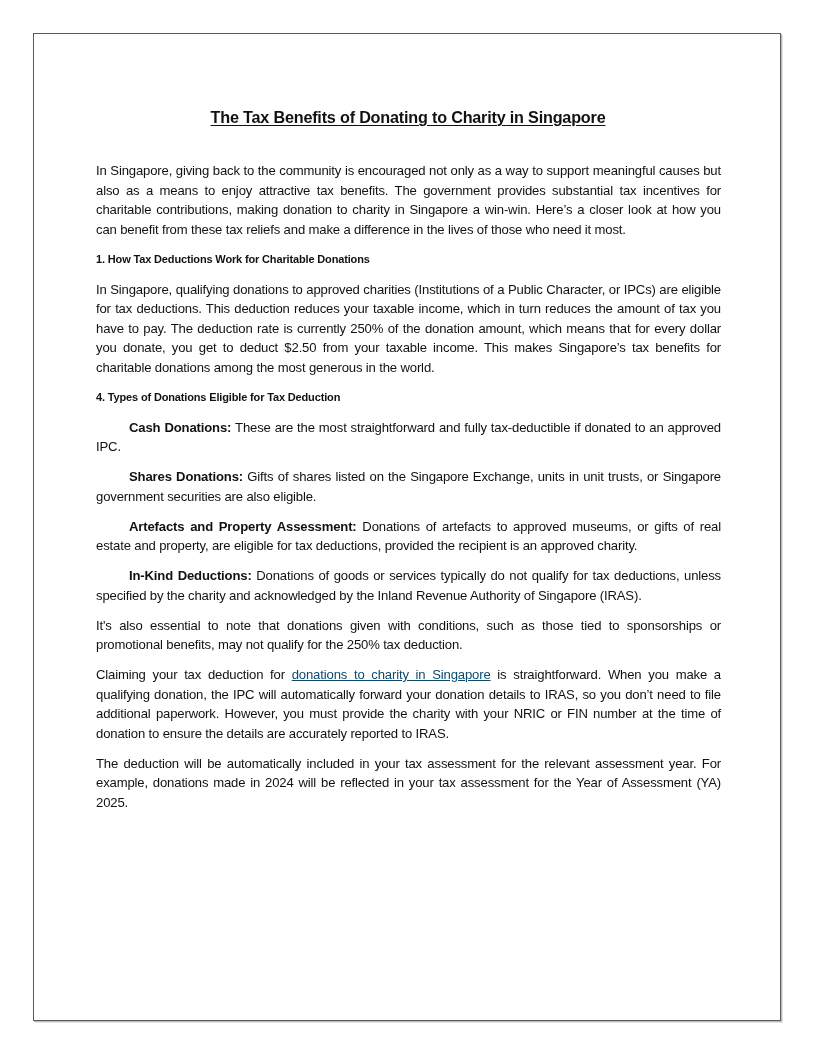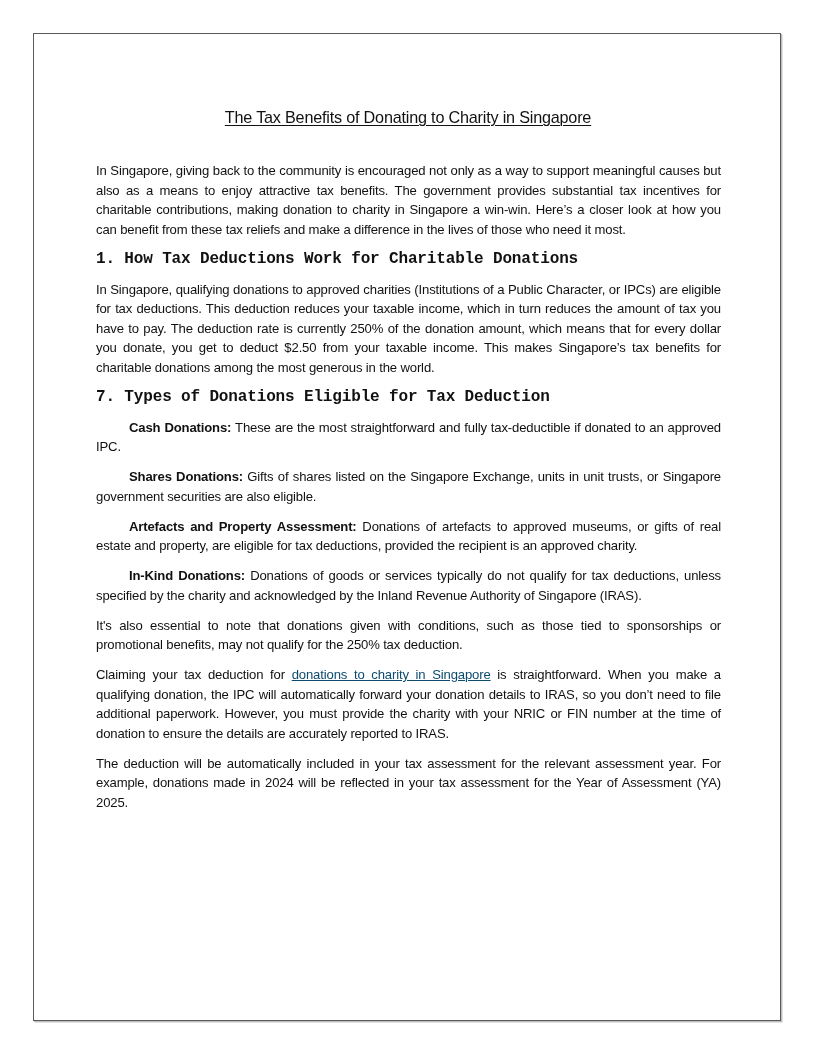--- a/index.html
+++ b/index.html
@@ -25,21 +25,21 @@
     box-shadow: 1px 1px 0 #bdbdbd, 2px 2px 0 #e2e2e2;
     box-sizing: border-box;
   }
   .doc-title {
     position: absolute;
     left: 0;
     width: 816px;
     top: 96px;
     text-align: center;
     font-size: 16.2px;
-    font-weight: normal;
+    font-weight: bold;
     text-decoration: underline;
     text-underline-offset: 2px;
     text-decoration-thickness: 1.2px;
     letter-spacing: -0.2px;
     line-height: 20px;
   }
   .content {
     position: absolute;
     left: 96px;
     top: 161px;
@@ -47,24 +47,23 @@
     font-size: 13.1px;
     line-height: 19.5px;
     letter-spacing: -0.15px;
   }
   .content p {
     margin: 0 0 10.5px 0;
     text-align: justify;
   }
   .content h2 {
     margin: 0 0 10.5px 0;
-    font-size: 16px;
+    font-size: 11px;
     font-weight: bold;
     line-height: 19.5px;
-    font-family: Liberation Mono, monospace;
   }
   .content b {
     font-weight: bold;
     margin-left: 33px;
   }
   .content a {
     color: #0c4a6e;
     text-decoration: underline;
   }
   .gap-large {
@@ -78,29 +77,29 @@
 
 <h1 class="doc-title">The Tax Benefits of Donating to Charity in Singapore</h1>
 
 <div class="content">
 
   <p>In Singapore, giving back to the community is encouraged not only as a way to support meaningful causes but also as a means to enjoy attractive tax benefits. The government provides substantial tax incentives for charitable contributions, making donation to charity in Singapore a win-win. Here’s a closer look at how you can benefit from these tax reliefs and make a difference in the lives of those who need it most.</p>
 
   <h2>1. How Tax Deductions Work for Charitable Donations</h2>
   <p>In Singapore, qualifying donations to approved charities (Institutions of a Public Character, or IPCs) are eligible for tax deductions. This deduction reduces your taxable income, which in turn reduces the amount of tax you have to pay. The deduction rate is currently 250% of the donation amount, which means that for every dollar you donate, you get to deduct $2.50 from your taxable income. This makes Singapore’s tax benefits for charitable donations among the most generous in the world.</p>
 
-  <h2>7. Types of Donations Eligible for Tax Deduction</h2>
+  <h2>4. Types of Donations Eligible for Tax Deduction</h2>
 
   <p><b>Cash Donations:</b><span> These are the most straightforward and fully tax-deductible if donated to an approved IPC.</span></p>
 
   <p><b>Shares Donations:</b><span> Gifts of shares listed on the Singapore Exchange, units in unit trusts, or Singapore government securities are also eligible.</span></p>
 
   <p><b>Artefacts and Property Assessment:</b><span> Donations of artefacts to approved museums, or gifts of real estate and property, are eligible for tax deductions, provided the recipient is an approved charity.</span></p>
 
-  <p><b>In-Kind Donations:</b><span> Donations of goods or services typically do not qualify for tax deductions, unless specified by the charity and acknowledged by the Inland Revenue Authority of Singapore (IRAS).</span></p>
+  <p><b>In-Kind Deductions:</b><span> Donations of goods or services typically do not qualify for tax deductions, unless specified by the charity and acknowledged by the Inland Revenue Authority of Singapore (IRAS).</span></p>
 
   <p>It's also essential to note that donations given with conditions, such as those tied to sponsorships or promotional benefits, may not qualify for the 250% tax deduction.</p>
 
   <p><span>Claiming your tax deduction for </span><a href="#">donations to charity in Singapore</a><span> is straightforward. When you make a qualifying donation, the IPC will automatically forward your donation details to IRAS, so you don’t need to file additional paperwork. However, you must provide the charity with your NRIC or FIN number at the time of donation to ensure the details are accurately reported to IRAS.</span></p>
   <p>The deduction will be automatically included in your tax assessment for the relevant assessment year. For example, donations made in 2024 will be reflected in your tax assessment for the Year of Assessment (YA) 2025.</p>
 
   <div class="gap-large"></div>
 
 </div>
 

